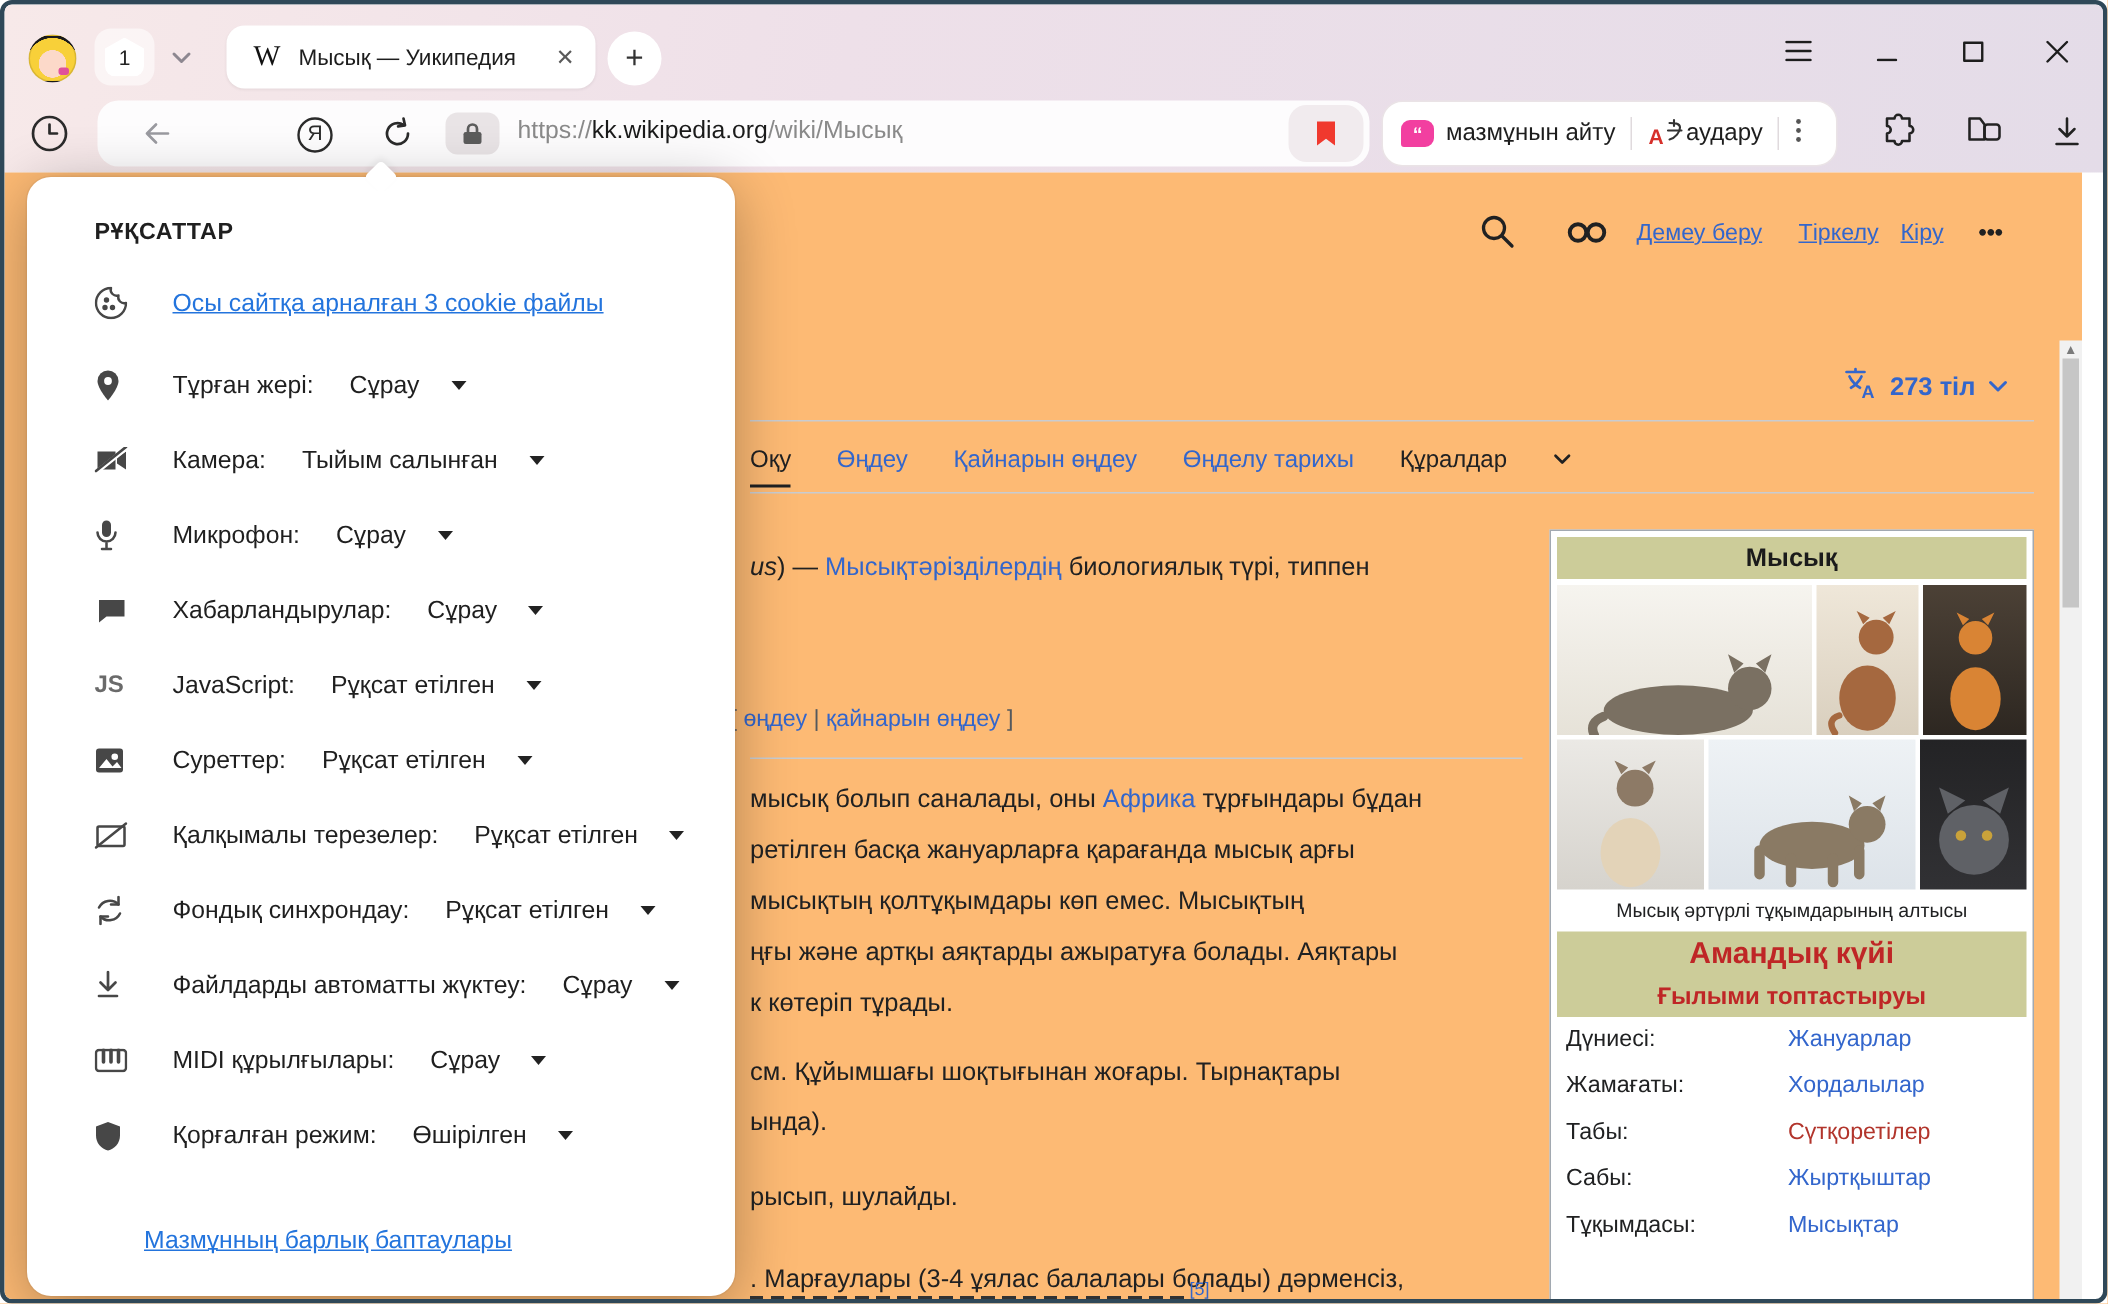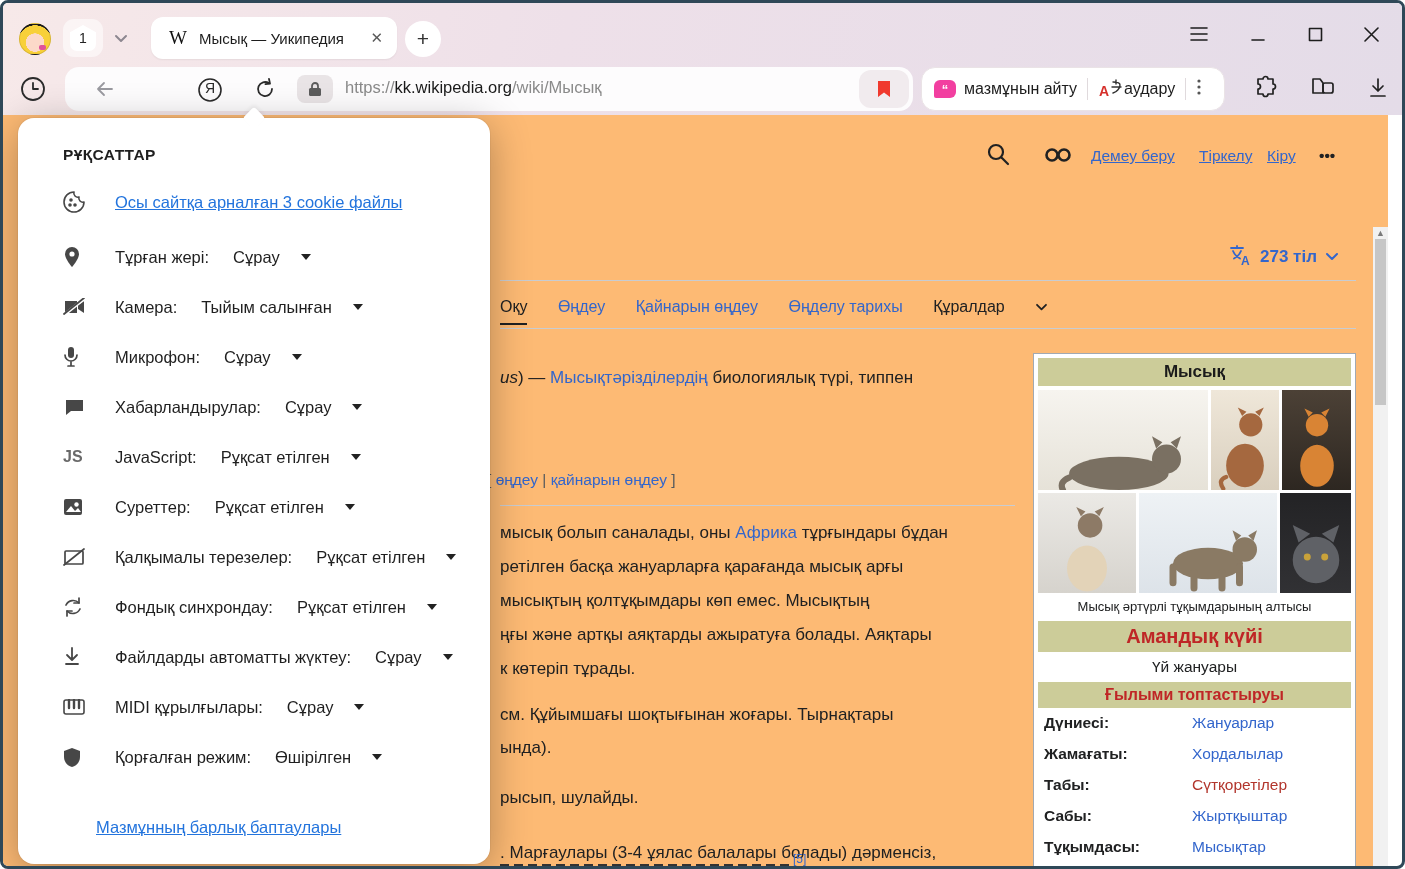--- a/index.html
+++ b/index.html
@@ -66,21 +66,21 @@
   .infobox { position:absolute; left:1030px; top:238px; width:323px; height:540px; border:1px solid #a2a9b1;
              background:#fff; padding:4px; font-size:15.5px; color:#202122; }
   .ib-head { background:#cccc99; text-align:center; font-weight:bold; font-size:17px; padding:4px 0; color:#1b1b1b; }
   .ib-red { color:#bf2626; }
   .ib-grid { display:flex; flex-wrap:wrap; gap:3px; margin-top:4px; }
   .cat { display:flex; align-items:flex-end; justify-content:center; height:100px; overflow:hidden; }
   .cat svg { display:block; }
   .ib-cap { text-align:center; font-size:13px; padding:6px 0 7px; }
   .ib-val { text-align:center; padding:6px 0; }
   .ib-row { display:flex; padding:6px 6px 7px; }
-  .ib-row .lab { width:148px;font-weight:bold; }
+  .ib-row .lab { width:148px; }
   
   .sbar { position:absolute; right:0; top:112px; width:15px; height:754px; background:#f1f1f1; }
   .sbar .thumb { position:absolute; left:2px; top:12px; width:11px; height:166px; background:#c6c6c6; }
   .sbar .arr { position:absolute; left:0; width:15px; height:13px; color:#7a7a7a; font-size:9px; text-align:center; line-height:13px; }
   
   .panel { position:absolute; left:15px; top:115px; width:472px; height:746px; background:#fff; border-radius:16px;
            box-shadow:0 8px 40px rgba(0,0,0,.30), 0 0 0 1px rgba(0,0,0,.04); z-index:10;padding-left:27px; }
   .panel::before { content:""; position:absolute; left:228px; top:-8px; width:16px; height:16px; background:#fff;
                    transform:rotate(45deg); border-radius:3px; box-shadow:-2px -2px 4px rgba(0,0,0,.05); }
   .p-title { position:absolute; left:45px; top:28px; font-size:15.5px; font-weight:bold; color:#1f1f1f; letter-spacing:.4px; }
@@ -327,21 +327,20 @@
           <svg width="64" height="72" viewBox="0 0 44 48" fill="#5f6166">
               <circle cx="22" cy="26" r="16"></circle>
               <path d="M10 14L6 2l12 6zM34 14l4-12-12 6z"></path>
               <circle cx="16" cy="24" r="2.4" fill="#c9a23a"></circle>
               <circle cx="28" cy="24" r="2.4" fill="#c9a23a"></circle>
             </svg>
           </div>
       </div>
       <div class="ib-cap">Мысық әртүрлі тұқымдарының алтысы</div>
       <div class="ib-head ib-red" style="font-size:20px">Амандық күйі</div>
-      <div class="ib-val">Үй жануары</div>
       <div class="ib-head ib-red" style="font-size:16px">Ғылыми топтастыруы</div>
       <div class="ib-row">
         <span class="lab">Дүниесі:</span>
           <a class="wl" href="#">Жануарлар</a>
         </div>
       <div class="ib-row">
         <span class="lab">Жамағаты:</span>
           <a class="wl" href="#">Хордалылар</a>
         </div>
       <div class="ib-row">

